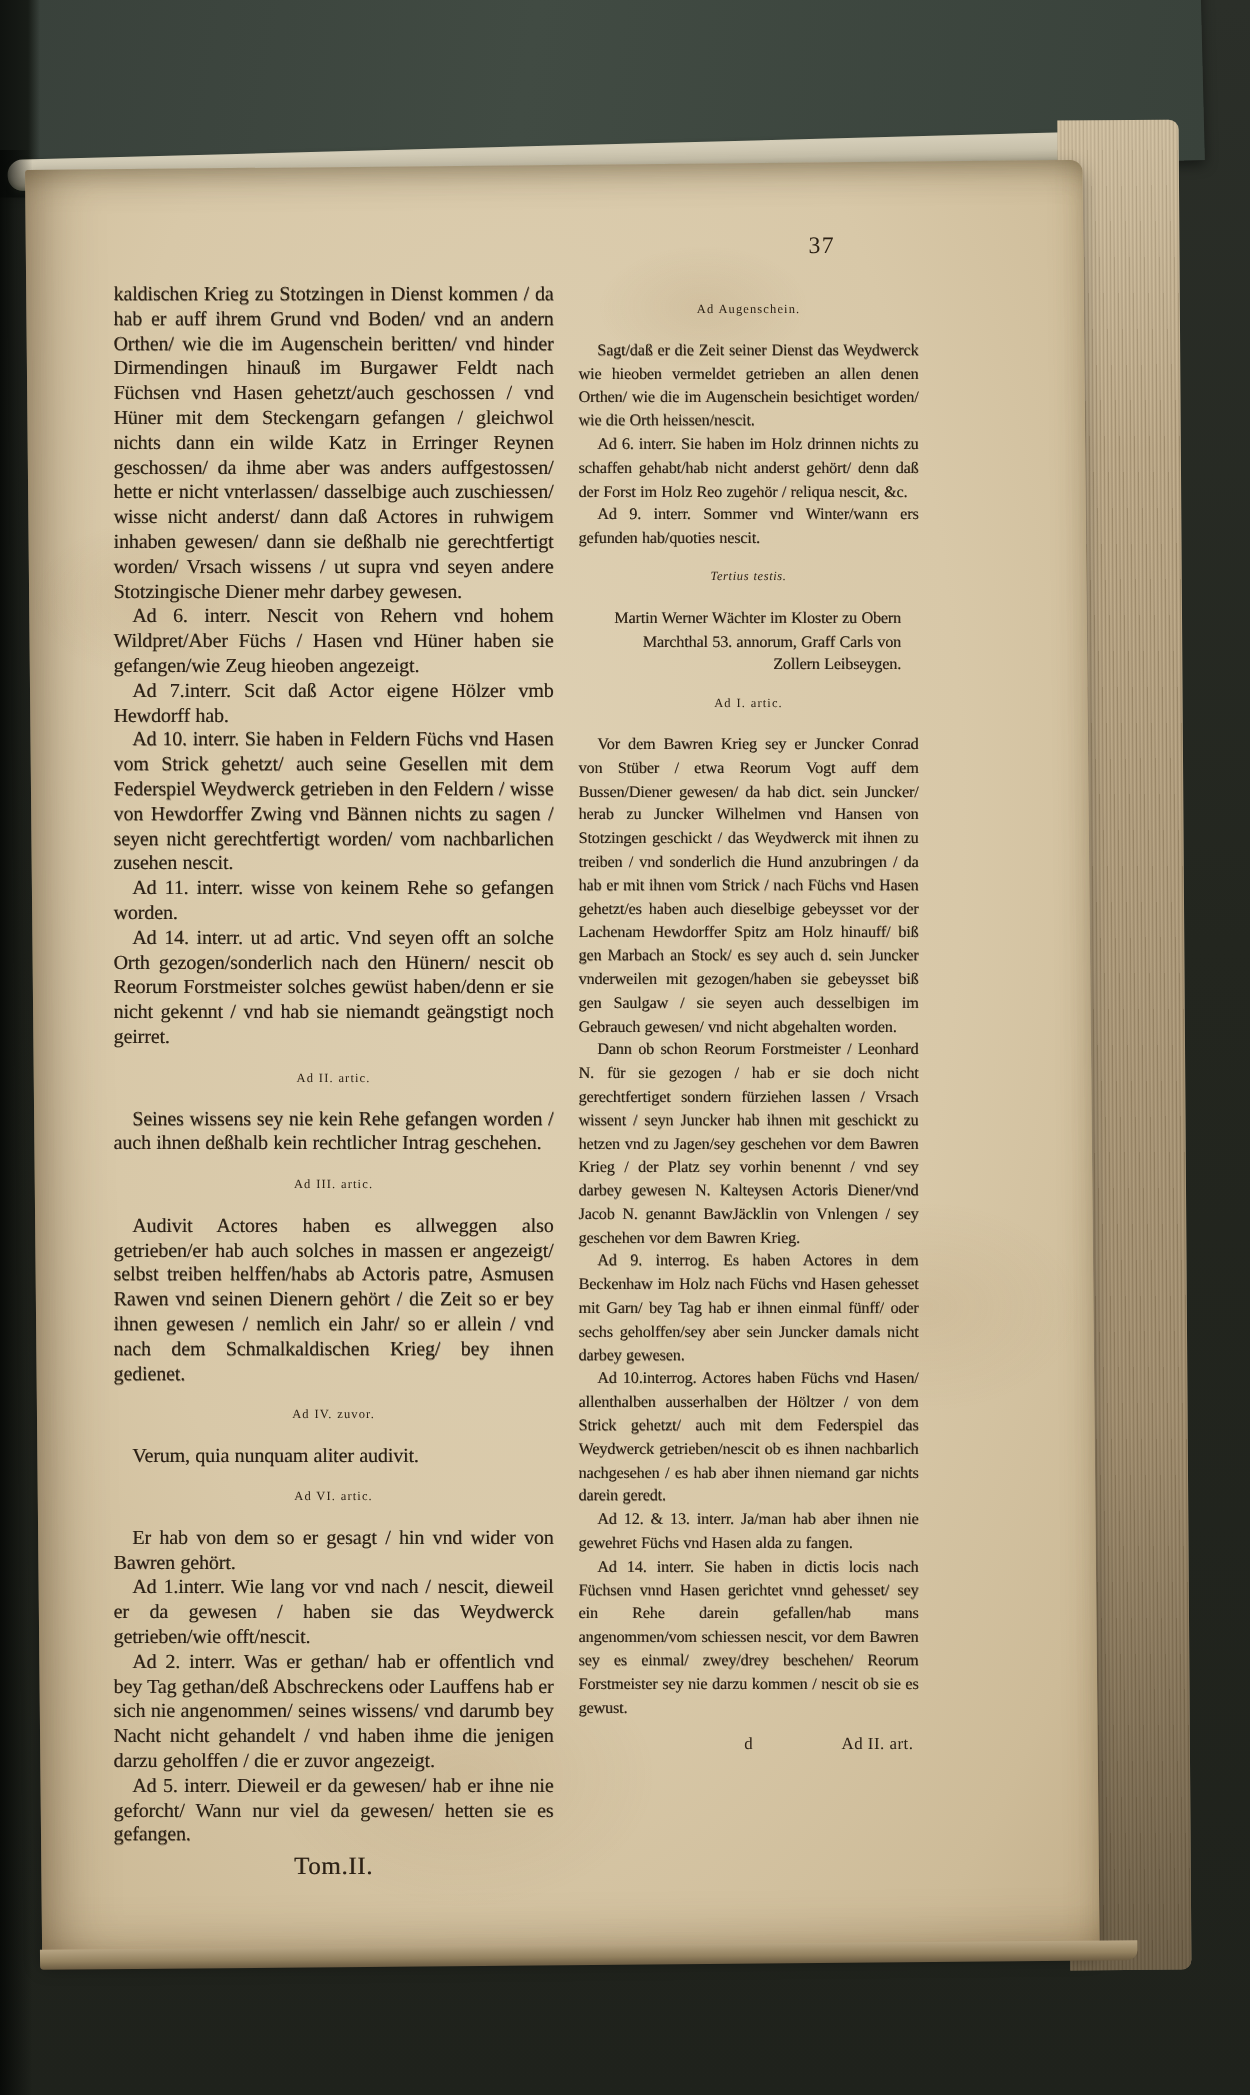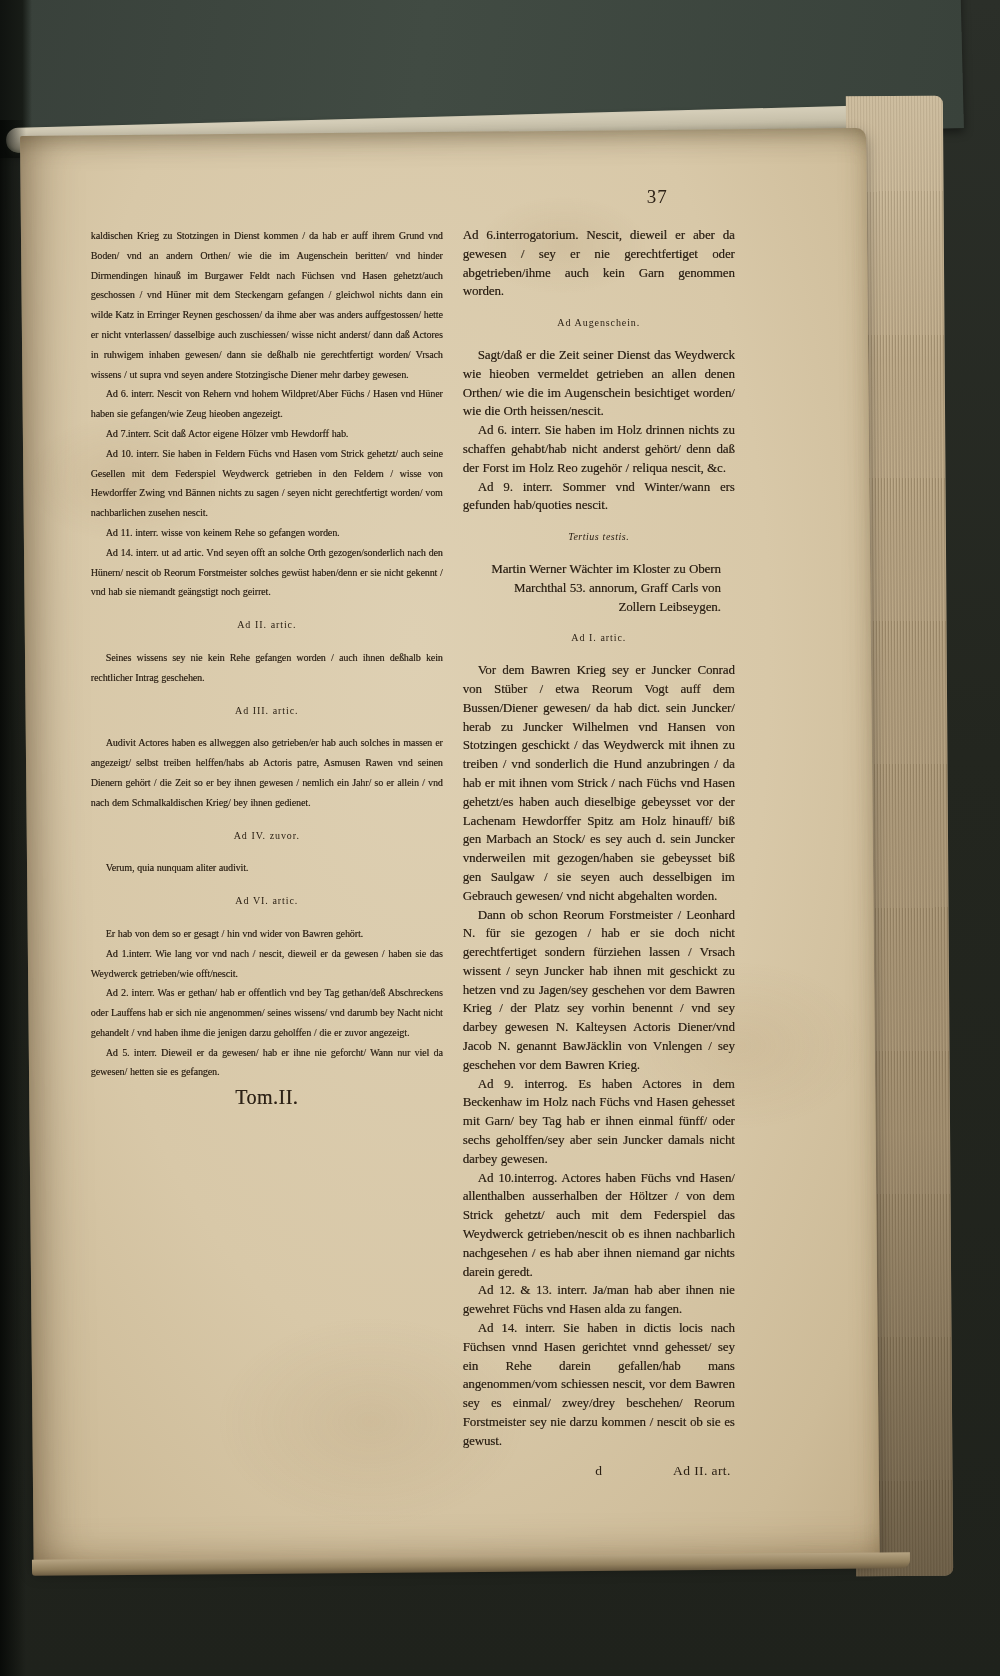--- a/index.html
+++ b/index.html
@@ -74,21 +74,21 @@
   .page-head { position:relative; height:34px; }
   .page-title {
     position:absolute; left:0; top:0; width:548px; text-align:center;
     font-size:21px; letter-spacing:.6px; white-space:nowrap;
   }
   .page-num { position:absolute; left:556px; top:2px; font-size:19px; letter-spacing:1px; }
   .cols { display:flex; gap:20px; margin-top:8px; }
   .col-left  { width:352px; }
   .col-right { width:272px; }
   .para {
-    margin:0; text-align:justify; font-size:10px; line-height:19.8px;
+    margin:0; text-align:justify; font-size:16px; line-height:19.8px;
     letter-spacing:-0.1px; word-spacing:.4px;
     text-shadow:.3px .2px 0 rgba(44,33,21,.55);
   }
   .col-right .para { font-size:12.9px; line-height:18.8px; }
   .para.indent  { text-indent:15px; }
   .para.opening { text-indent:0; }
   .para.heading, .para.heading-italic {
     text-align:center; text-indent:0; font-size:10px; letter-spacing:.9px;
     margin:13px 0; text-shadow:none;
   }
@@ -130,21 +130,20 @@
             <p class="para indent">Verum, quia nunquam aliter audivit.</p>
             <p class="para heading">Ad VI. artic.</p>
             <p class="para indent">Er hab von dem so er gesagt / hin vnd wider von Bawren gehört.</p>
             <p class="para indent">Ad 1.interr. Wie lang vor vnd nach / nescit, dieweil er da gewesen / haben sie das Weydwerck getrieben/wie offt/nescit.</p>
             <p class="para indent">Ad 2. interr. Was er gethan/ hab er offentlich vnd bey Tag gethan/deß Abschreckens oder Lauffens hab er sich nie angenommen/ seines wissens/ vnd darumb bey Nacht nicht gehandelt / vnd haben ihme die jenigen darzu geholffen / die er zuvor angezeigt.</p>
             <p class="para indent">Ad 5. interr. Dieweil er da gewesen/ hab er ihne nie geforcht/ Wann nur viel da gewesen/ hetten sie es gefangen.</p>
             <p class="para signature">Tom.II.</p>
           </div>
         <div class="col-right">
           <div id="col-right-paras">
-              <p class="para opening">Ad 6.interrogatorium. Nescit, dieweil er aber da gewesen / sey er nie gerechtfertiget oder abgetrieben/ihme auch kein Garn genommen worden.</p>
               <p class="para heading">Ad Augenschein.</p>
               <p class="para indent">Sagt/daß er die Zeit seiner Dienst das Weydwerck wie hieoben vermeldet getrieben an allen denen Orthen/ wie die im Augenschein besichtiget worden/ wie die Orth heissen/nescit.</p>
               <p class="para indent">Ad 6. interr. Sie haben im Holz drinnen nichts zu schaffen gehabt/hab nicht anderst gehört/ denn daß der Forst im Holz Reo zugehör / reliqua nescit, &amp;c.</p>
               <p class="para indent">Ad 9. interr. Sommer vnd Winter/wann ers gefunden hab/quoties nescit.</p>
               <p class="para heading-italic">Tertius testis.</p>
               <p class="para witness">Martin Werner Wächter im Kloster zu Obern Marchthal 53. annorum, Graff Carls von Zollern Leibseygen.</p>
               <p class="para heading">Ad I. artic.</p>
               <p class="para indent">Vor dem Bawren Krieg sey er Juncker Conrad von Stüber / etwa Reorum Vogt auff dem Bussen/Diener gewesen/ da hab dict. sein Juncker/ herab zu Juncker Wilhelmen vnd Hansen von Stotzingen geschickt / das Weydwerck mit ihnen zu treiben / vnd sonderlich die Hund anzubringen / da hab er mit ihnen vom Strick / nach Füchs vnd Hasen gehetzt/es haben auch dieselbige gebeysset vor der Lachenam Hewdorffer Spitz am Holz hinauff/ biß gen Marbach an Stock/ es sey auch d. sein Juncker vnderweilen mit gezogen/haben sie gebeysset biß gen Saulgaw / sie seyen auch desselbigen im Gebrauch gewesen/ vnd nicht abgehalten worden.</p>
               <p class="para indent">Dann ob schon Reorum Forstmeister / Leonhard N. für sie gezogen / hab er sie doch nicht gerechtfertiget sondern fürziehen lassen / Vrsach wissent / seyn Juncker hab ihnen mit geschickt zu hetzen vnd zu Jagen/sey geschehen vor dem Bawren Krieg / der Platz sey vorhin benennt / vnd sey darbey gewesen N. Kalteysen Actoris Diener/vnd Jacob N. genannt BawJäcklin von Vnlengen / sey geschehen vor dem Bawren Krieg.</p>
               <p class="para indent">Ad 9. interrog. Es haben Actores in dem Beckenhaw im Holz nach Füchs vnd Hasen gehesset mit Garn/ bey Tag hab er ihnen einmal fünff/ oder sechs geholffen/sey aber sein Juncker damals nicht darbey gewesen.</p>

